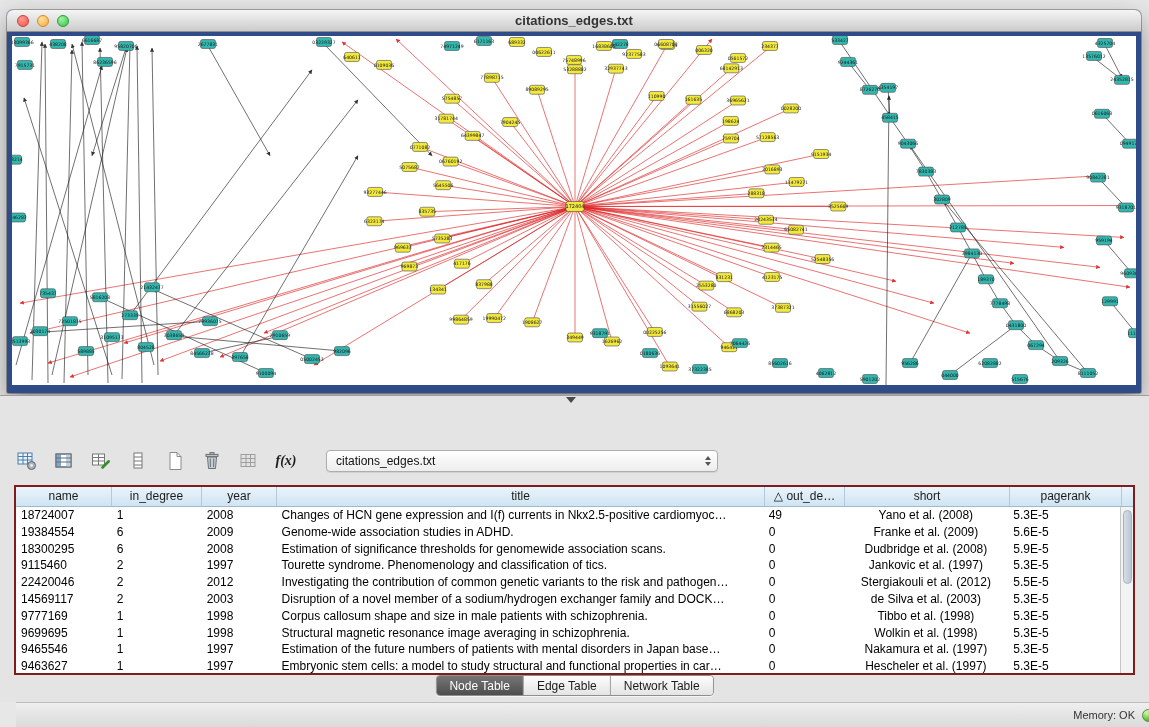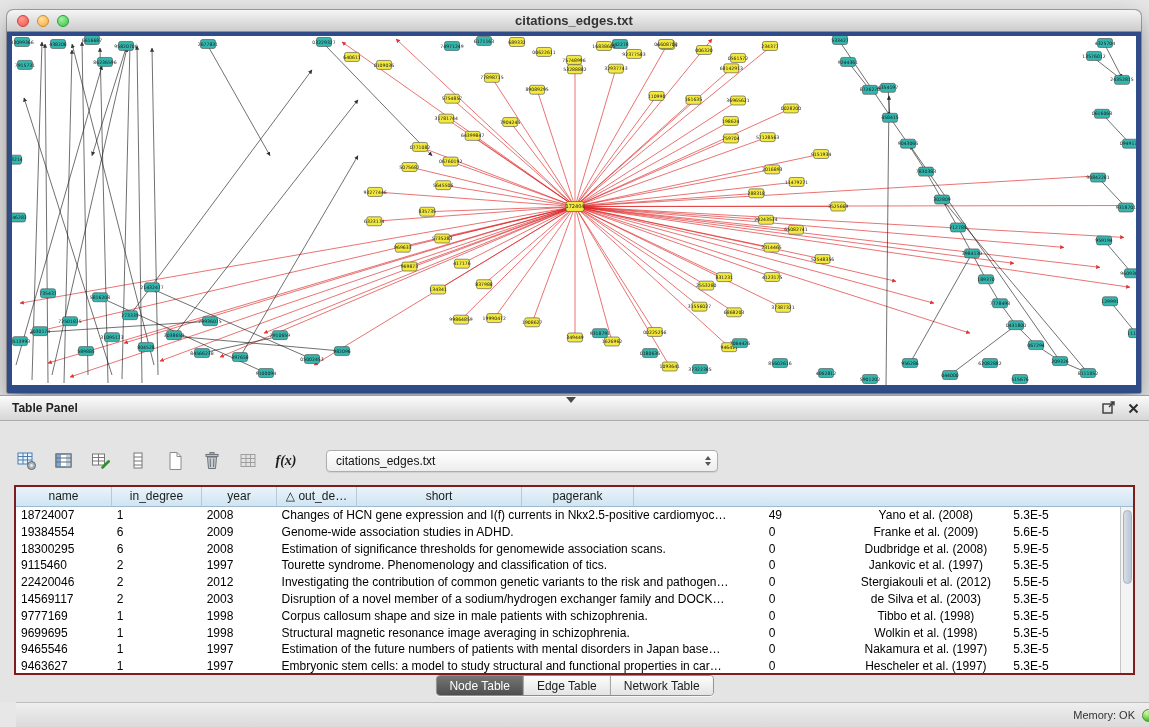--- a/index.html
+++ b/index.html
@@ -769,36 +769,20 @@
             <text x="563" y="172.75" font-size="5" text-anchor="middle" fill="#1a1a1a">172404</text>
           </g>
         </svg>
     </div>
   </div>
 </div>
 
 <div class="splitter"></div>
 
 <div class="panel">
-  <div class="panel-header">
-    <span class="panel-title">Table Panel</span>
-    <div class="ph-icons">
-      <span>
-        <svg width="13" height="13" viewBox="0 0 13 13">
-            <rect x="1" y="3" width="9" height="9" fill="none" stroke="#3a3a3a" stroke-width="1.4"></rect>
-            <path d="M7 6 L12 1 M8.5 1 H12 V4.5" stroke="#3a3a3a" stroke-width="1.4" fill="none"></path>
-          </svg>
-      </span>
-      <span>
-        <svg width="11" height="11" viewBox="0 0 11 11">
-            <path d="M1.5,1.5 L9.5,9.5 M9.5,1.5 L1.5,9.5" stroke="#2e2e2e" stroke-width="2"></path>
-          </svg>
-      </span>
-    </div>
-  </div>
 
   <div class="toolbar">
     <button class="tbtn">
       <svg width="22" height="22" viewBox="0 0 22 22">
         <rect x="2" y="3" width="14" height="11" fill="#eaf2fa" stroke="#4a7db0"></rect>
         <line x1="2" y1="6.5" x2="16" y2="6.5" stroke="#4a7db0"></line>
         <line x1="2" y1="10" x2="16" y2="10" stroke="#4a7db0"></line>
         <line x1="7" y1="3" x2="7" y2="14" stroke="#4a7db0"></line>
         <line x1="11.5" y1="3" x2="11.5" y2="14" stroke="#4a7db0"></line>
         <circle cx="15.5" cy="15.5" r="4" fill="#aab2ba" stroke="#5c646c"></circle>
@@ -868,20 +852,21 @@
           <i class="dn"></i>
         </span>
     </div>
   </div>
 
   <div class="table-wrap">
     <div class="thead">
         <div class="th w0">name</div>
         <div class="th w1">in_degree</div>
         <div class="th w2">year</div>
+        <div class="th w3">title</div>
         <div class="th w4">△ out_de…</div>
         <div class="th w5">short</div>
         <div class="th w6">pagerank</div>
       </div>
     <div class="tbody">
         <div class="tr">
           <div class="td w0 c0">18724007</div>
           <div class="td w1 c1">1</div>
           <div class="td w2 c2">2008</div>
           <div class="td w3 c3">Changes of HCN gene expression and I(f) currents in Nkx2.5-positive cardiomyoc…</div>

